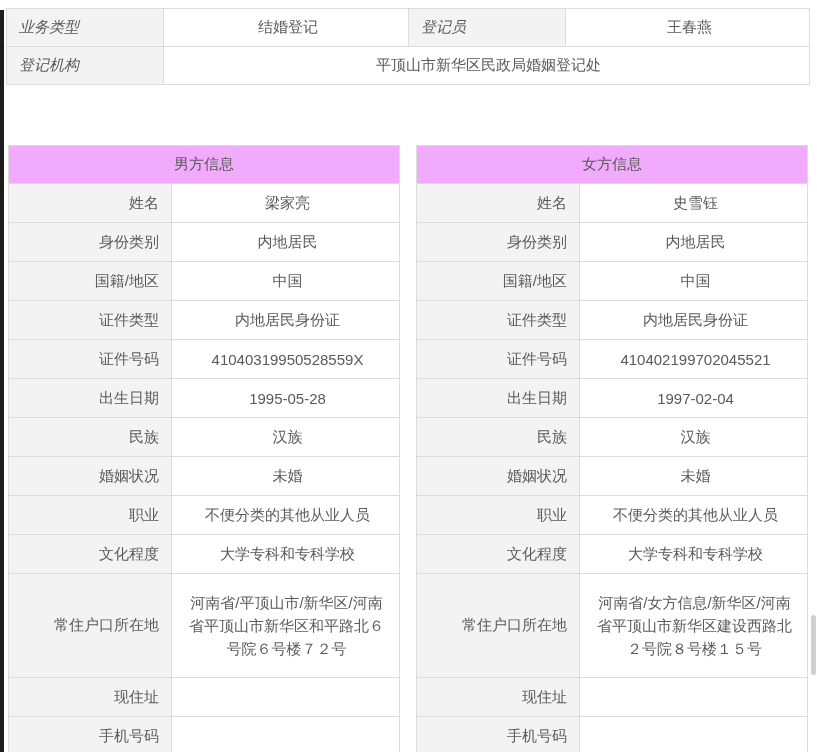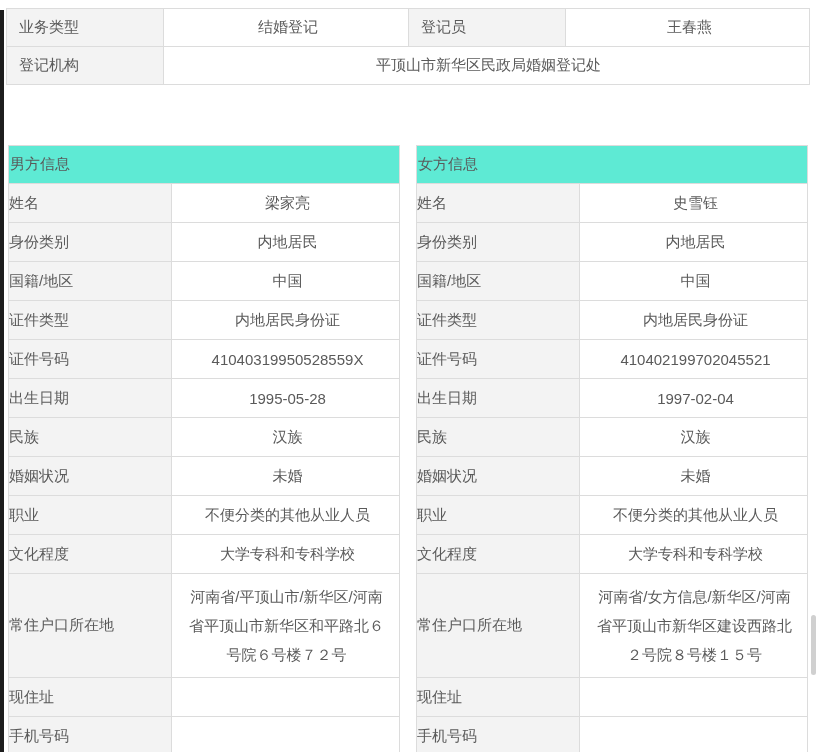--- a/index.html
+++ b/index.html
@@ -13,34 +13,34 @@
     background:#1d1d1d;
   }
   table { border-collapse:collapse; table-layout:fixed; }
   td {
     border:1px solid #dcdcdc; font-size:15px; color:#5a5a5a;
     overflow:hidden; white-space:nowrap;
   }
   
   .summary { position:absolute; left:6px; top:8px; width:804px; }
   .summary td { height:37px; }
-  td.lbl  { background:#f3f3f3; text-align:left; padding:0 8px 0 12px; }
+  td.lbl  { background:#f3f3f3; text-align:left; padding:0 8px 0 12px;font-style:italic; }
   td.val  { background:#ffffff; text-align:center; padding:0 8px 0 12px; }
   
   .panel { position:absolute; top:145px; width:392px; }
   .panel-left  { left:8px; }
   .panel-right { left:416px; }
   .panel td { height:38px; }
   td.hdr {
-    background:#5eead4; height:35px; font-size:15px;
-  }
-  td.plbl { background:#f3f3f3; text-align:left; padding:0 12px 0 0; }
+    background:#f0abfc; text-align:center; height:35px; font-size:15px;
+  }
+  td.plbl { background:#f3f3f3; text-align:right; padding:0 12px 0 14px; }
   tr.tall td { height:91px; }
   tr.tall td.pval {
-    white-space:normal; line-height:29px; padding:6px 10px 6px 12px;
+    white-space:normal; line-height:23px; padding:6px 10px 6px 12px;
     vertical-align:middle;
   }
   td.pval { background:#ffffff; text-align:center; padding:0 8px 0 12px; }
   .scrollbar-thumb {
     position:absolute; right:1px; top:615px; width:5px; height:60px;
     background:#d0d0d0; border-radius:3px;
   }
 </style>
 </head>
 <body>

